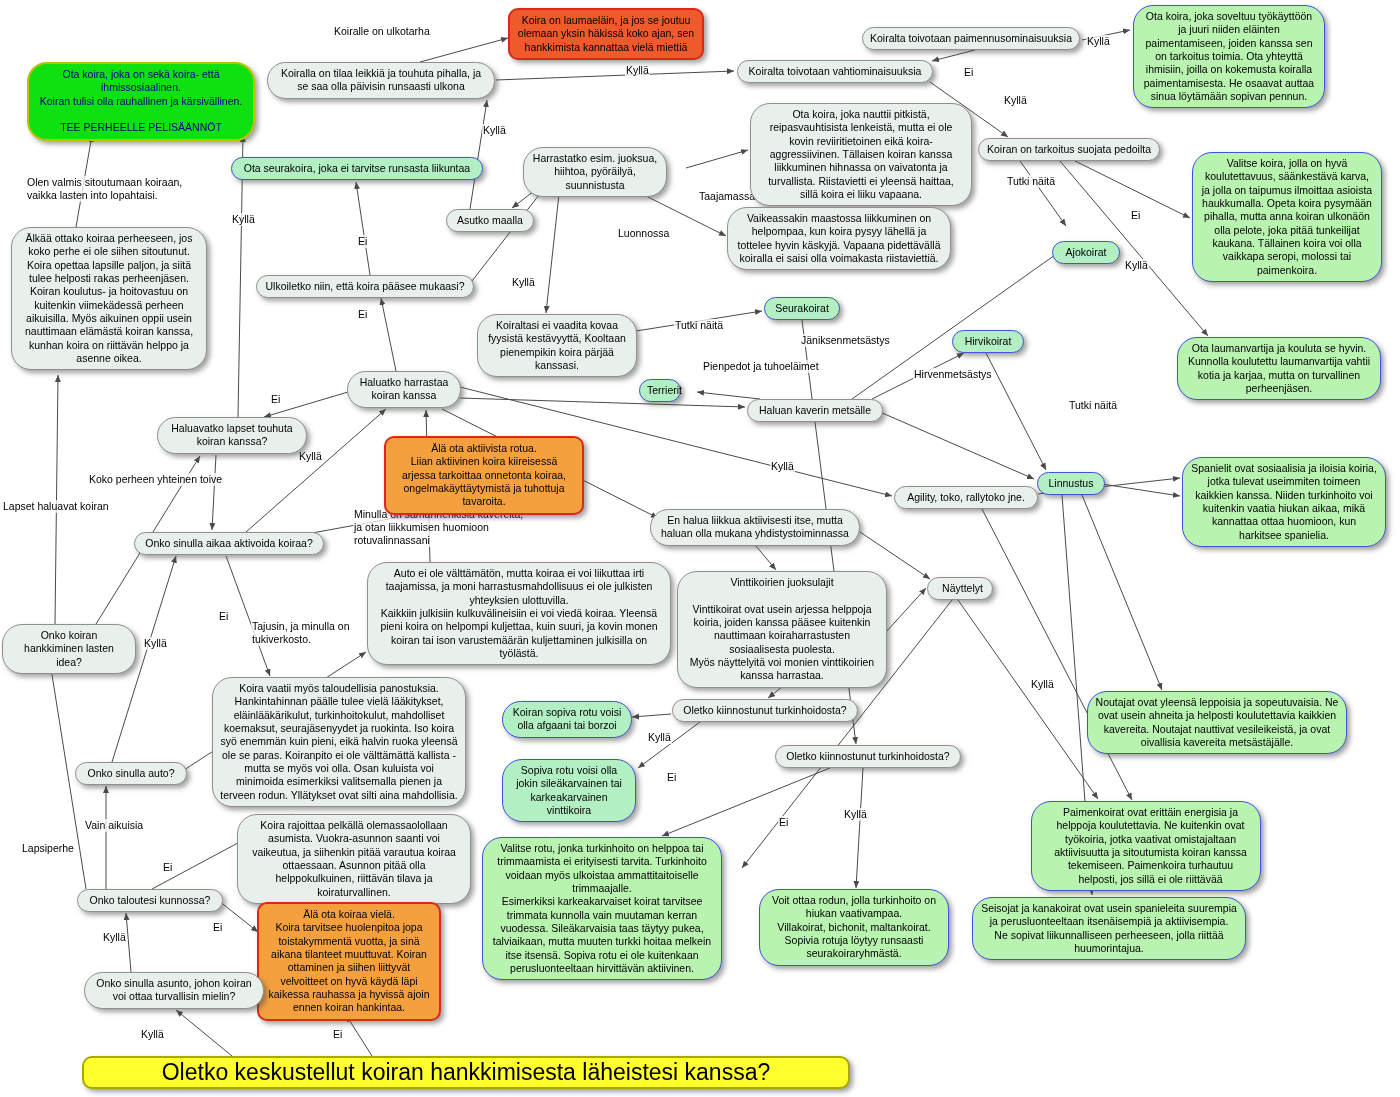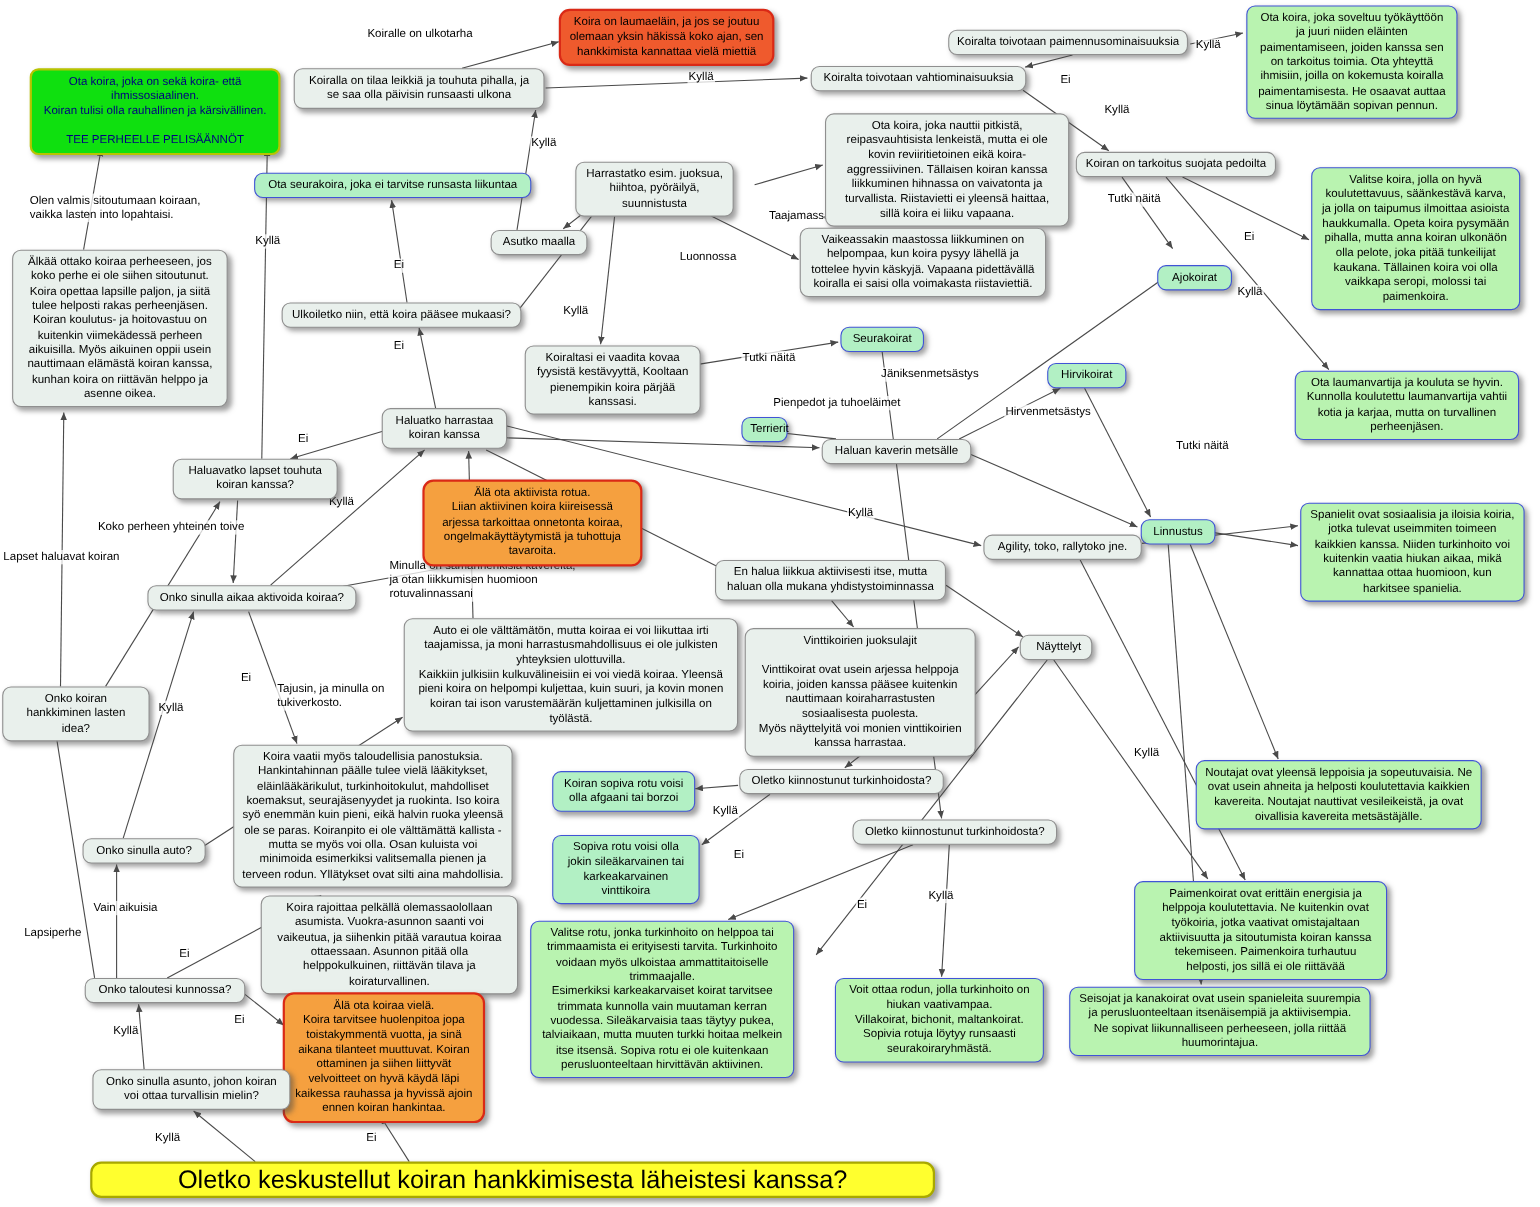--- a/index.html
+++ b/index.html
@@ -1,21 +1,21 @@
 <!DOCTYPE html>
 <html style="--question-fill: #e9f0ec; --question-border: #8f8f8f; --category-fill: #b2f0c4; --advice-fill: #b9f3b0; --advice-border: #4054d6; --highlight-fill: #0fe00f; --highlight-border: #b8c400; --warning-fill: #f5a03f; --warning-border: #da2916; --alert-fill: #ef5a2d; --main-question-fill: #ffff2e; --main-question-border: #a8a800; --edge-color: #4a4a4a;"><head>
 <meta charset="utf-8">
 <style>
   *{box-sizing:border-box;margin:0;padding:0}
   html,body{background:#fff}
   body{font-family:"Liberation Sans","DejaVu Sans",sans-serif}
   #canvas{position:relative;width:1400px;height:1097px;background:#fff;overflow:hidden}
   #edge-layer{position:absolute;left:0;top:0;z-index:0}
   line.edge{stroke:var(--edge-color);stroke-width:1}
-  .node{position:absolute;z-index:2;padding:4px 7px;border-radius:8px;font-size:10.5px;
+  .node{position:absolute;z-index:2;padding:4px 7px;border-radius:20px;font-size:10.5px;
         line-height:1.27;text-align:center;white-space:pre-line;color:#000;
         box-shadow:3px 3px 5px rgba(70,70,70,.5)}
   .node.question{background:var(--question-fill);border:1px solid var(--question-border)}
   .node.category{background:var(--category-fill);border:1px solid var(--advice-border)}
   .node.advice{background:var(--advice-fill);border:1px solid var(--advice-border)}
   .node.highlight{background:var(--highlight-fill);border:2px solid var(--highlight-border);color:#000080}
   .node.warning{background:var(--warning-fill);border:2px solid var(--warning-border);border-radius:10px}
   .node.alert{background:var(--alert-fill);border:2px solid var(--warning-border);border-radius:10px}
   .node.main{background:var(--main-question-fill);border:2px solid var(--main-question-border);
              font-size:23px;border-radius:10px;padding:0 12px}
@@ -113,21 +113,21 @@
     <div class="node category" style="left: 1052px; top: 241px; width: 68px;">Ajokoirat</div>
     <div class="node question" style="left: 11px; top: 227px; width: 196px;">Älkää ottako koiraa perheeseen, jos koko perhe ei ole siihen sitoutunut.
 Koira opettaa lapsille paljon, ja siitä tulee helposti rakas perheenjäsen.
 Koiran koulutus- ja hoitovastuu on kuitenkin viimekädessä perheen aikuisilla. Myös aikuinen oppii usein nauttimaan elämästä koiran kanssa, kunhan koira on riittävän helppo ja asenne oikea.</div>
     <div class="node question" style="left: 256px; top: 275px; width: 218px;">Ulkoiletko niin, että koira pääsee mukaasi?</div>
     <div class="node question" style="left: 477px; top: 314px; width: 160px;">Koiraltasi ei vaadita kovaa fyysistä kestävyyttä, Kooltaan pienempikin koira pärjää kanssasi.</div>
     <div class="node category" style="left: 764px; top: 297px; width: 76px;">Seurakoirat</div>
     <div class="node category" style="left: 952px; top: 330px; width: 72px;">Hirvikoirat</div>
     <div class="node advice" style="left: 1177px; top: 337px; width: 204px;">Ota laumanvartija ja kouluta se hyvin.
 Kunnolla koulutettu laumanvartija vahtii kotia ja karjaa, mutta on turvallinen perheenjäsen.</div>
-    <div class="node category" style="left: 674px; top: 379px; width: 42px;">Terrierit</div>
+    <div class="node category" style="left: 639px; top: 379px; width: 42px;">Terrierit</div>
     <div class="node question" style="left: 747px; top: 399px; width: 136px;">Haluan kaverin metsälle</div>
     <div class="node question" style="left: 347px; top: 371px; width: 114px;">Haluatko harrastaa koiran kanssa</div>
     <div class="node question" style="left: 157px; top: 417px; width: 150px;">Haluavatko lapset touhuta koiran kanssa?</div>
     <div class="node warning" style="left: 384px; top: 436px; width: 200px;">Älä ota aktiivista rotua.
 Liian aktiivinen koira kiireisessä arjessa tarkoittaa onnetonta koiraa, ongelmakäyttäytymistä ja tuhottuja tavaroita.</div>
     <div class="node question" style="left: 134px; top: 532px; width: 190px;">Onko sinulla aikaa aktivoida koiraa?</div>
     <div class="node category" style="left: 1037px; top: 472px; width: 68px;">Linnustus</div>
     <div class="node advice" style="left: 1182px; top: 457px; width: 204px;">Spanielit ovat sosiaalisia ja iloisia koiria, jotka tulevat useimmiten toimeen kaikkien kanssa. Niiden turkinhoito voi kuitenkin vaatia hiukan aikaa, mikä kannattaa ottaa huomioon, kun harkitsee spanielia.</div>
     <div class="node question" style="left: 894px; top: 486px; width: 144px;">Agility, toko, rallytoko jne.</div>
     <div class="node question" style="left: 650px; top: 509px; width: 210px;">En halua liikkua aktiivisesti itse, mutta haluan olla mukana yhdistystoiminnassa</div>

